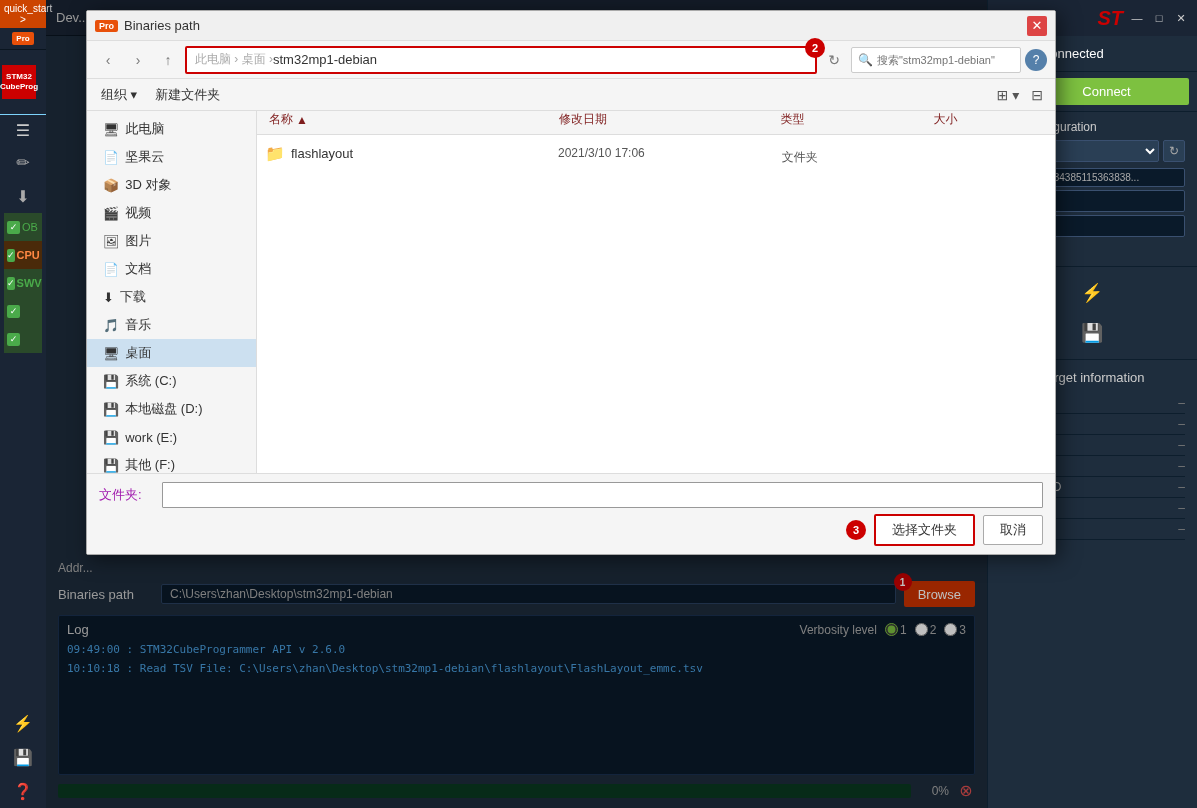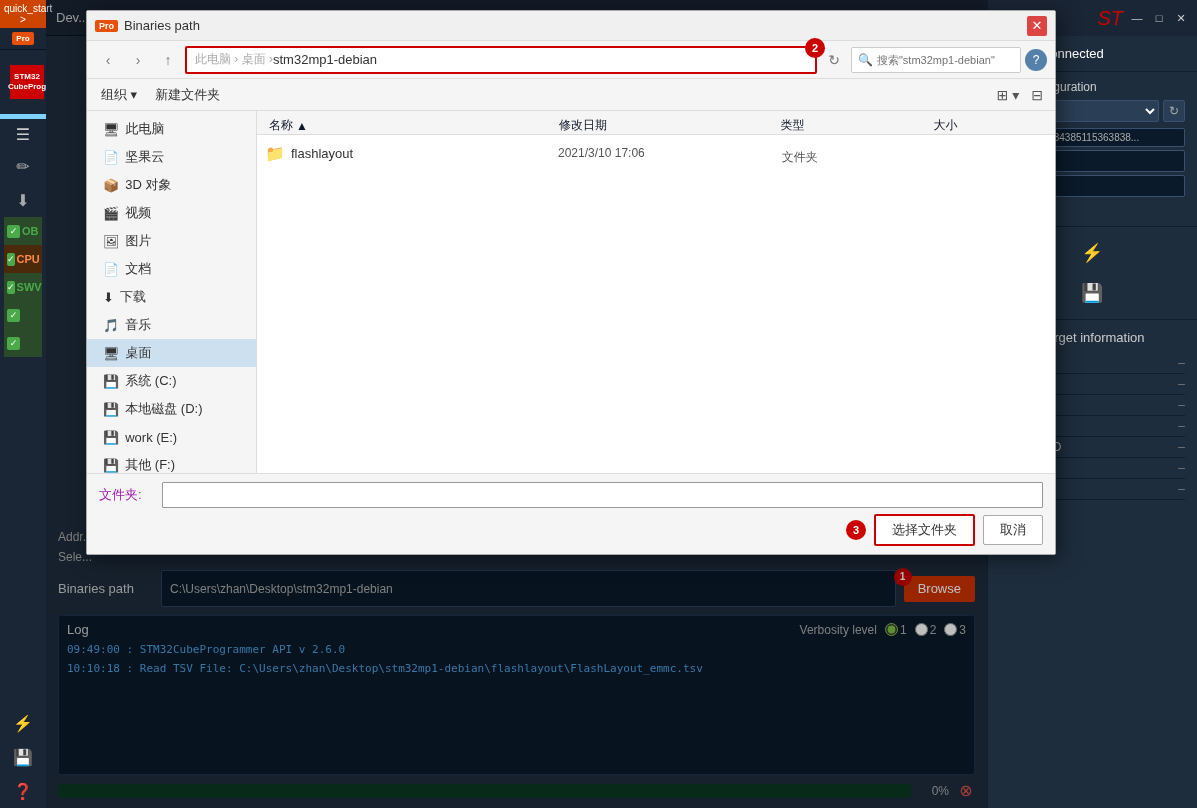--- a/index.html
+++ b/index.html
@@ -27,21 +27,21 @@
 <div style="display:flex; width:1197px; height:808px; overflow:hidden; background:#1e2d3d;">
 
   <div class="left-sidebar">
 
     <div style="width:100%; background:#cc4400; padding:3px 4px; font-size:10px; color:white; text-align:center; cursor:pointer;">quick_start &gt;</div>
 
     <div style="width:100%; background:#1a2535; padding:4px; display:flex; align-items:center; justify-content:center; border-bottom:1px solid #0a1520;">
       <div style="background:#e8500a; border-radius:2px; padding:2px 4px; font-size:8px; color:white; font-weight:bold;">Pro</div>
     </div>
 
-    <div style="padding:6px 0; border-bottom:5px solid #7dd3fc; width:100%; display:flex; align-items:center; justify-content:flex-end;">
+    <div style="padding:6px 0; border-bottom:1px solid #7dd3fc; width:100%; display:flex; align-items:center; justify-content:flex-start;">
       <div style="width:38px; height:52px; display:flex; flex-direction:column; align-items:center; justify-content:center; cursor:pointer;">
         <div style="background:#cc0000; width:34px; height:34px; display:flex; align-items:center; justify-content:center;">
           <span style="color:white; font-size:8px; font-weight:bold; line-height:1.2; text-align:center;">STM32<br>CubeProg</span>
         </div>
       </div>
     </div>
 
     <div style="width:38px; height:30px; display:flex; align-items:center; justify-content:center; cursor:pointer; color:#ccc;">
       <span>☰</span>
     </div>
@@ -50,21 +50,21 @@
       <span>✏</span>
     </div>
     <div style="display:flex; align-items:center; justify-content:center; width:38px; height:34px; cursor:pointer; color:#aaa; font-size:16px;">
       <span>⬇</span>
     </div>
 
     <div style="display:flex; align-items:center; width:38px; height:28px; cursor:pointer; background:#2a4a2a; gap:2px; padding:0 3px;">
       <div style="width:13px;height:13px;background:#4aaa4a;border-radius:2px;display:flex;align-items:center;justify-content:center;">
         <span style="color:white;font-size:9px;">✓</span>
       </div>
-      <span style="color:#4aaa4a; font-size:11px; font-weight:bold;">OB</span>
+      <span style="color:#4aaa4a; font-size:11px; font-weight:normal;">OB</span>
     </div>
     <div style="display:flex; align-items:center; width:38px; height:28px; cursor:pointer; background:#4a2a0a; gap:2px; padding:0 3px;">
       <div style="width:13px;height:13px;background:#4aaa4a;border-radius:2px;display:flex;align-items:center;justify-content:center;">
         <span style="color:white;font-size:9px;">✓</span>
       </div>
       <span style="color:#ff8844; font-size:11px; font-weight:bold;">CPU</span>
     </div>
     <div style="display:flex; align-items:center; width:38px; height:28px; cursor:pointer; background:#2a4a2a; gap:2px; padding:0 3px;">
       <div style="width:13px;height:13px;background:#4aaa4a;border-radius:2px;display:flex;align-items:center;justify-content:center;">
         <span style="color:white;font-size:9px;">✓</span>
@@ -99,25 +99,24 @@
 
     <div style="height:36px; background:#1a2535; display:flex; align-items:center; padding:0 10px; border-bottom:1px solid #0a1520;">
       <span style="color:#ccc; font-size:13px;">Dev...</span>
     </div>
 
     <div style="flex:1; padding:8px 12px; display:flex; flex-direction:column; justify-content:flex-end;">
 
       <div style="display:flex; align-items:center; gap:6px; margin-bottom:6px;">
         <span style="color:#aaa; font-size:12px;">Addr...</span>
       </div>
-      <div style="color:#aaa; font-size:12px; margin-bottom:6px;">Sele...</div>
 
       <div style="display:flex; align-items:center; gap:8px; margin-bottom:8px;">
         <span style="color:#ccc; font-size:13px; width:95px; flex-shrink:0;">Binaries path</span>
-        <div style="flex:1; background:#0a1a2a; border:1px solid #2a4060; color:#aaa; padding:4px 8px; font-size:12px; border-radius:2px; height:37px; overflow:hidden; white-space:nowrap; display:flex; align-items:center;">C:\Users\zhan\Desktop\stm32mp1-debian</div>
+        <div style="flex:1; background:#0a1a2a; border:1px solid #2a4060; color:#aaa; padding:4px 8px; font-size:12px; border-radius:2px; height:20px; overflow:hidden; white-space:nowrap; display:flex; align-items:center;">C:\Users\zhan\Desktop\stm32mp1-debian</div>
         <div style="position:relative;">
           <div style="width:18px; height:18px; background:#cc0000; border-radius:50%; color:white; font-size:10px; font-weight:bold; display:flex; align-items:center; justify-content:center; position:absolute; left:-10px; top:-8px; z-index:2;">1</div>
           <button style="background:#cc3300; color:white; border:none; padding:4px 14px; font-size:13px; cursor:pointer; border-radius:2px; height:26px;">Browse</button>
         </div>
       </div>
 
       <div style="background:#0a1a2a; border:1px solid #1a3050; border-radius:2px; padding:6px 8px; height:160px; display:flex; flex-direction:column;">
         <div style="display:flex; align-items:center; justify-content:space-between; margin-bottom:4px;">
           <span style="color:#ccc; font-size:13px;">Log</span>
           <div style="display:flex; align-items:center; gap:8px; font-size:12px; color:#aaa;">
@@ -246,21 +245,21 @@
             </div>
             <div style="height:28px; display:flex; align-items:center; padding:0 8px 0 16px; gap:6px; cursor:pointer; font-size:13px; color:#333;">
               <span>💾</span>
               <span>其他 (F:)</span>
             </div>
 
           </div>
 
           <div style="flex:1; background:white; display:flex; flex-direction:column;">
 
-            <div style="height:24px; display:flex; align-items:flex-end; border-bottom:1px solid #ddd; background:#f5f5f5; font-size:12px; color:#0f172a; padding:0 4px;">
+            <div style="height:24px; display:flex; align-items:flex-start; border-bottom:1px solid #ddd; background:#f5f5f5; font-size:12px; color:#7f1d1d; padding:0 4px;">
               <div style="flex:2; padding:0 8px; cursor:pointer; display:flex; align-items:center; gap:3px;">
                 <span>名称</span>
                 <span>▲</span>
               </div>
               <div style="flex:1.5; padding:0 8px; cursor:pointer;">修改日期</div>
               <div style="flex:1; padding:0 8px; cursor:pointer;">类型</div>
               <div style="flex:0.8; padding:0 8px; cursor:pointer;">大小</div>
             </div>
 
             <div style="flex:1; overflow-y:auto; padding:4px 0;">
@@ -293,31 +292,37 @@
     </div>
 
   </div>
 
   <div style="width:210px; background:#1e2d3d; border-left:1px solid #0d1e2d; display:flex; flex-direction:column;">
 
     <div style="height:36px; background:#1a2535; display:flex; align-items:center; padding:0 8px; gap:6px; justify-content:flex-end;">
       <span style="color:#5599dd; font-size:16px; cursor:pointer;">🐦</span>
       <span style="color:#aaa; font-size:14px; cursor:pointer;">✦</span>
       <span style="flex:1;"></span>
-      <div style="color:#cc0000; font-size:20px; font-weight:normal; font-style:italic; cursor:pointer;">ST</div>
+      <div style="color:#cc0000; font-size:20px; font-weight:bold; font-style:italic; cursor:pointer;">ST</div>
       <button style="width:16px; height:14px; background:none; border:none; color:#ccc; cursor:pointer; font-size:11px;">—</button>
       <button style="width:16px; height:14px; background:none; border:none; color:#ccc; cursor:pointer; font-size:11px;">□</button>
       <button style="width:16px; height:14px; background:none; border:none; color:#ccc; cursor:pointer; font-size:11px;">✕</button>
     </div>
 
     <div style="background:#1e2d3d; padding:10px 12px; display:flex; align-items:center; gap:8px; border-bottom:1px solid #0d1e2d;">
       <div style="width:12px; height:12px; border-radius:50%; background:#e05050; flex-shrink:0;"></div>
       <span style="color:#ffffff; font-size:13px; font-weight:500;">Not connected</span>
     </div>
 
+    <div style="display:flex; align-items:center; gap:4px; padding:6px 8px; border-bottom:1px solid #0d1e2d;">
+      <div style="background:#2a5080; border:1px solid #3a6090; color:white; padding:4px 8px; font-size:12px; border-radius:2px; cursor:pointer; display:flex; align-items:center; gap:4px;">
+        <span>▾</span>
+      </div>
+      <button style="background:#7dc140; color:white; border:none; padding:6px 16px; font-size:13px; cursor:pointer; flex:1; border-radius:2px;">Connect</button>
+    </div>
 
     <div style="padding:8px 12px; border-bottom:1px solid #0d1e2d;">
       <div style="color:#ccc; font-size:12px; margin-bottom:6px;">USB configuration</div>
       <div style="display:flex; align-items:center; gap:4px; margin-bottom:6px;">
         <select style="background:#2a3f55; color:#fff; border:1px solid #3a5070; padding:2px 4px; font-size:12px; flex:1; border-radius:2px;">
           <option>USB1</option>
         </select>
         <button style="width:22px; height:22px; background:#2a3f55; border:1px solid #3a5070; color:#aaa; cursor:pointer; border-radius:2px; font-size:12px;">↻</button>
       </div>
       <div style="background:#0a1a2a; border:1px solid #3a5070; color:#aaa; padding:3px 6px; font-size:10px; width:100%; margin-bottom:3px; border-radius:2px; overflow:hidden; white-space:nowrap;">001B003E34385115363838...</div>

